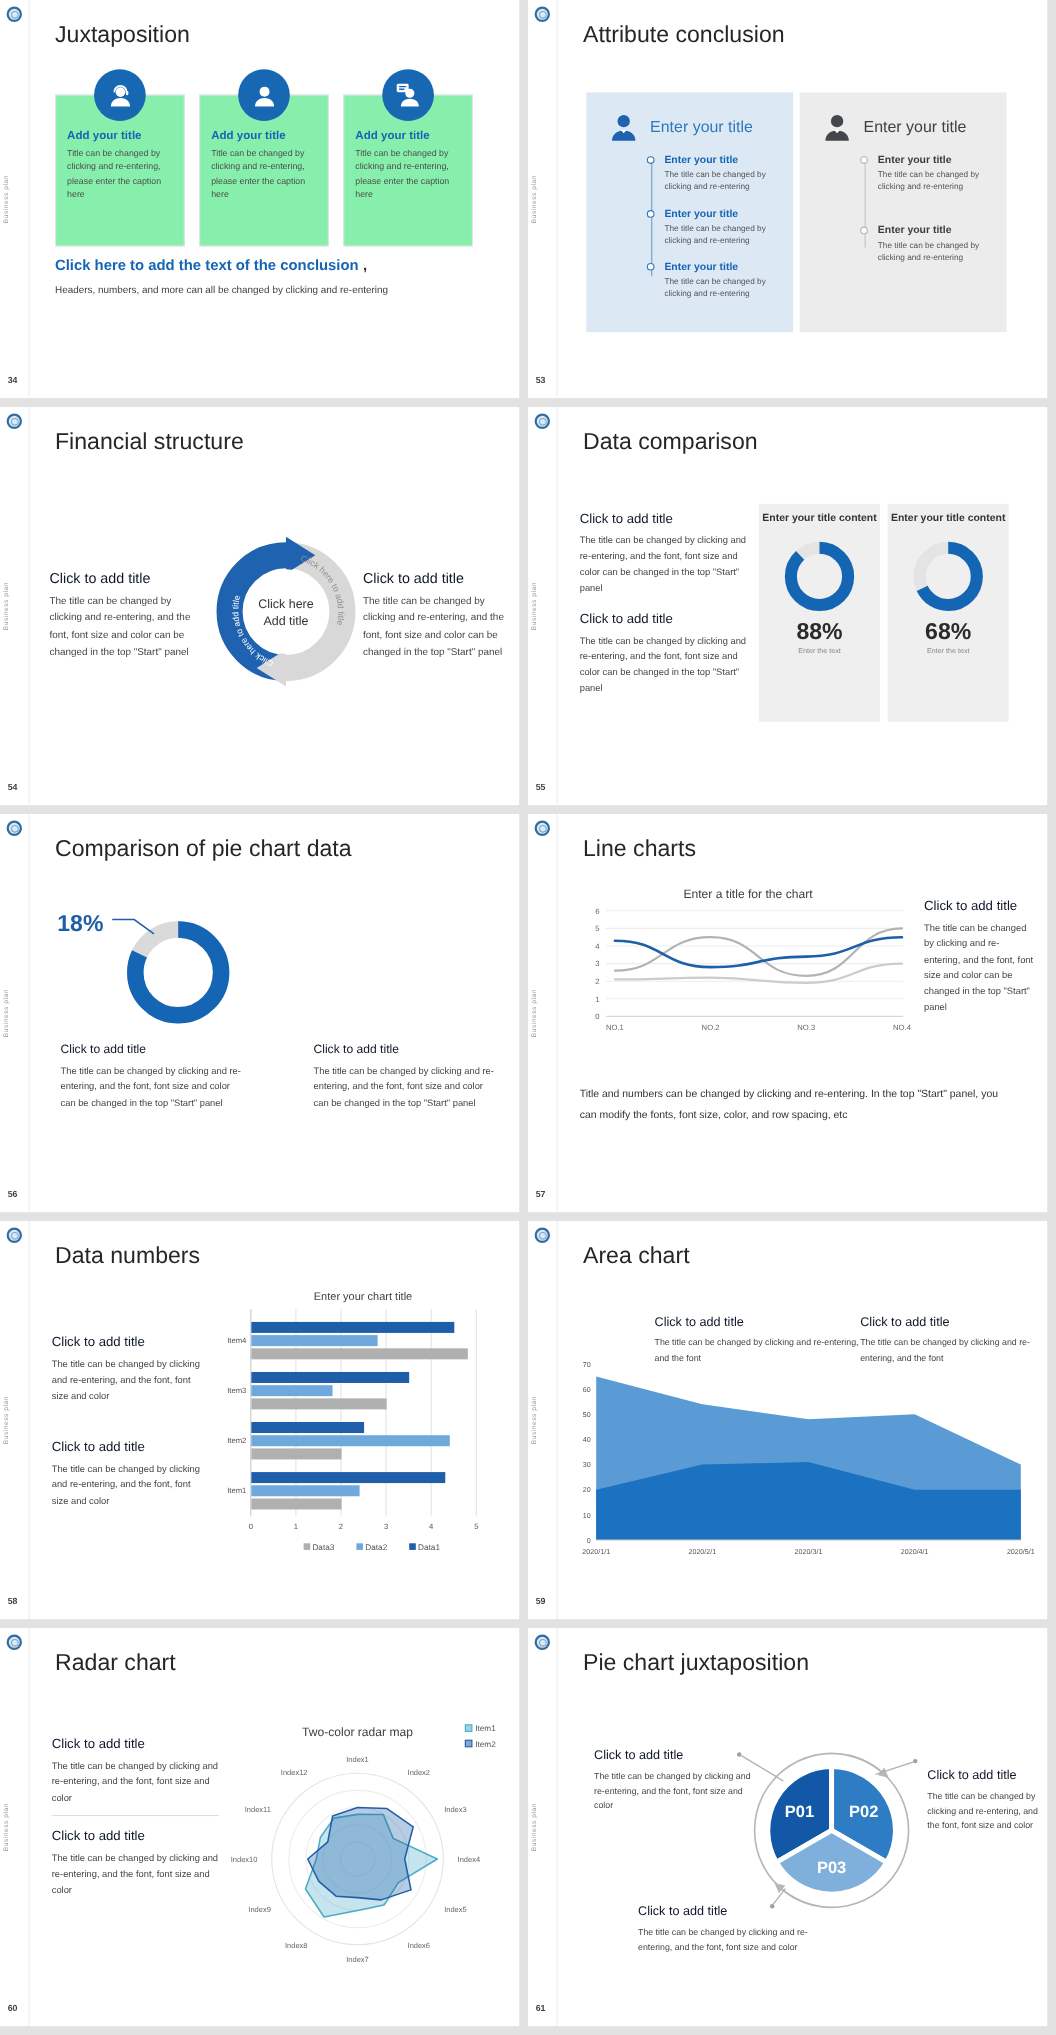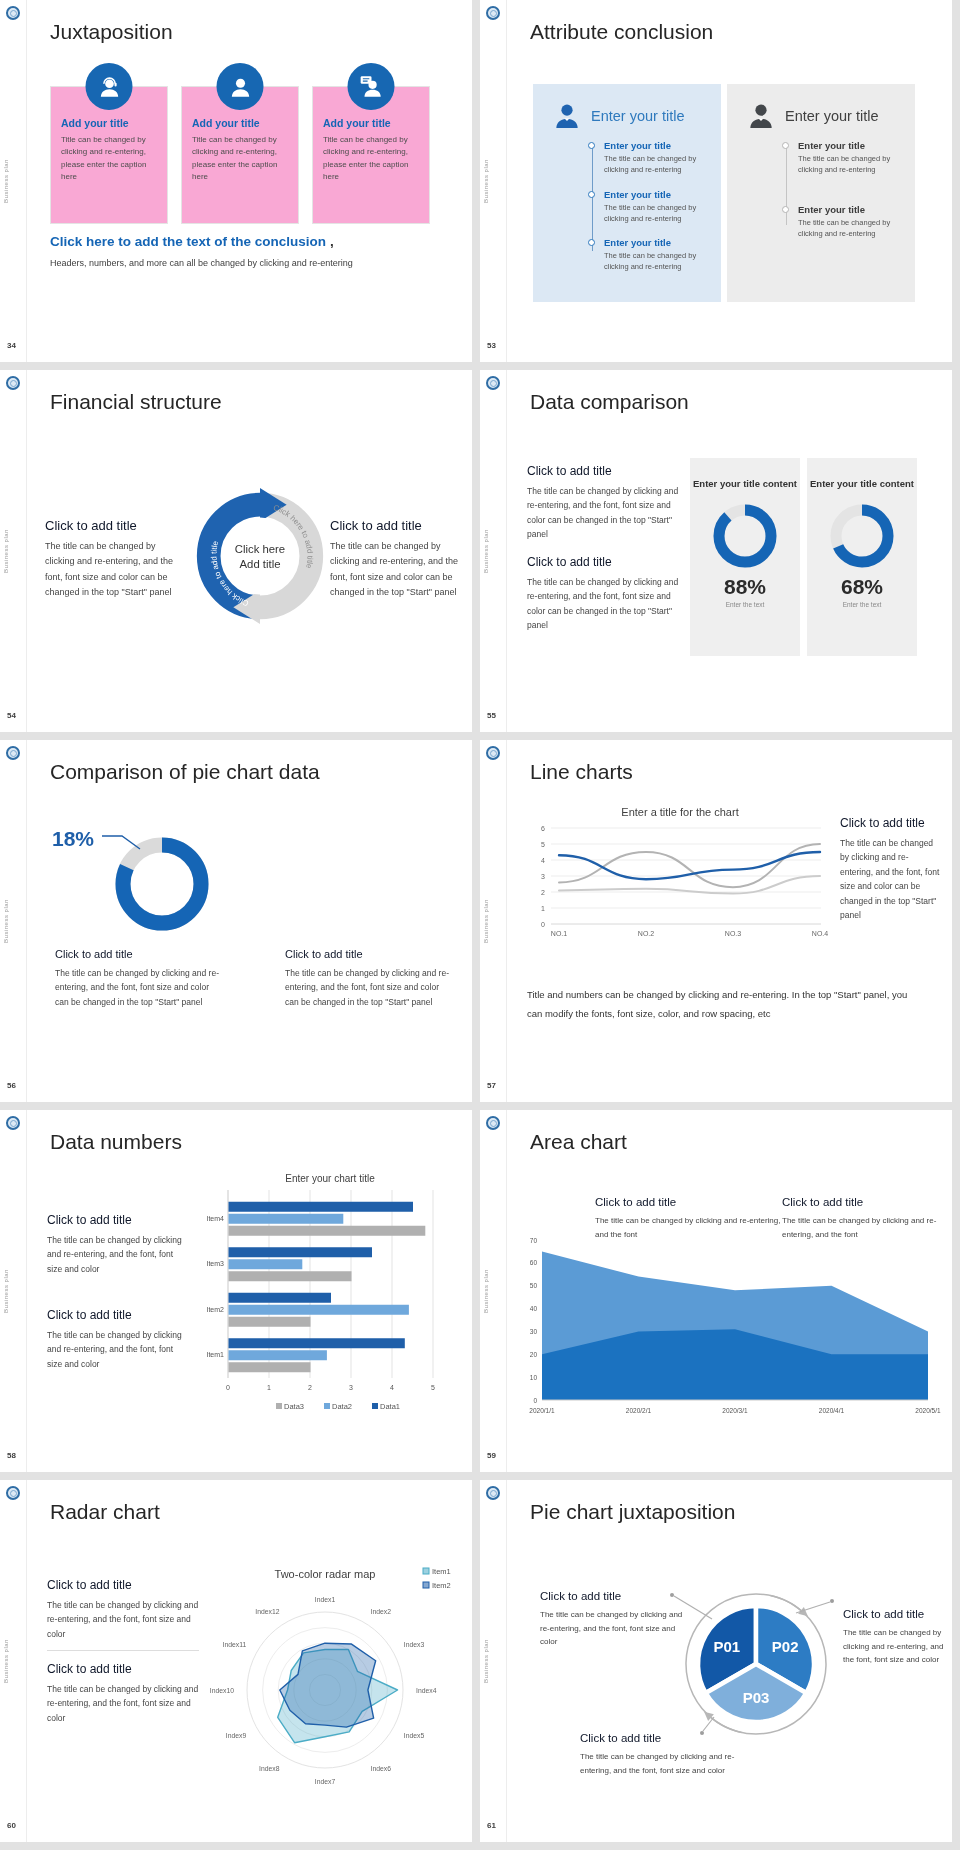--- a/index.html
+++ b/index.html
@@ -10,21 +10,21 @@
   .logo::after{content:"";position:absolute;left:2px;top:2px;width:5px;height:5px;border-radius:50%;border:1px solid #7aa7cf}
   .vline{position:absolute;left:26px;top:0;bottom:0;width:1px;background:#ededed}
   .vtext{position:absolute;left:3px;top:50%;writing-mode:vertical-rl;transform:translateY(-50%) rotate(180deg);font-size:6px;color:#9a9a9a;letter-spacing:.5px}
   .pagenum{position:absolute;left:7px;bottom:12px;font-size:8px;font-weight:bold;color:#404040}
   .stitle{position:absolute;left:50px;top:20px;font-size:21px;font-weight:300;color:#262626}
   .h-blue{font-size:12px;font-weight:normal;color:#0f172a;margin-bottom:6px}
   .body-sm{font-size:8.5px;color:#454545;line-height:1.7}
   svg{display:block;font-family:"Liberation Sans",sans-serif}
   
   .cards{position:absolute;left:50px;top:86px;display:flex;gap:13px}
-  .card{width:118px;height:138px;border:1px solid #e4e4e4;padding:30px 10px 20px;position:relative;background:#f9a8d4}
+  .card{width:118px;height:138px;border:1px solid #e4e4e4;padding:30px 10px 20px;position:relative;background:#86efac}
   .card-icon{position:absolute;top:-24px;left:50%;transform:translateX(-50%);width:47px;height:47px;border-radius:50%;background:#1767b2;display:flex;align-items:center;justify-content:center}
   .card-icon svg{width:26px;height:26px;color:#fff}
   .card-title{font-size:10.5px;font-weight:bold;color:#1565b5;margin-bottom:5px}
   .card-cap{font-size:8px;color:#4d4d4d;line-height:1.55}
   .concl{position:absolute;left:50px;top:232px;width:400px}
   .concl-h{font-size:13.5px;font-weight:bold;color:#1565b5}
   .concl-c{font-size:13.5px;font-weight:bold;color:#333;margin-left:4px}
   .concl-b{margin-top:8px;font-size:9px;color:#404040}
   
   .panel{position:absolute;top:84px;width:188px;height:218px;padding:16px 12px 10px 14px}
@@ -50,21 +50,21 @@
   .p-item-b{font-size:7.5px;color:#555;line-height:1.5;margin-top:2px}
   
   .s54-left{position:absolute;left:45px;top:148px;width:142px}
   .s54-right{position:absolute;left:330px;top:148px;width:132px}
   .s54-left .h-blue,.s54-right .h-blue{font-size:13px}
   .s54-left .body-sm,.s54-right .body-sm{font-size:9px}
   .cycle{position:absolute;left:186px;top:112px;width:148px;height:148px}
   
   .s55-b1{position:absolute;left:47px;top:94px;width:158px}
   .s55-b2{position:absolute;left:47px;top:185px;width:158px}
-  .dcard{position:absolute;top:88px;width:110px;height:198px;background:#efefef;text-align:center;padding-top:20px}
+  .dcard{position:absolute;top:88px;width:110px;height:198px;background:#efefef;text-align:center;padding-top:8px}
   .dcard.c1{left:210px}.dcard.c2{left:327px}
   .dcard-h{font-size:9.5px;font-weight:bold;color:#333;line-height:1.35}
   .dcard svg{margin:8px auto 0}
   .dcard-p{font-size:21px;font-weight:bold;color:#2b2b2b;margin-top:2px}
   .dcard-t{font-size:6.5px;color:#888;margin-top:2px}
   
   .dgrp{position:absolute;top:66px;width:180px;height:138px}
   .dgrp.g1{left:50px}.dgrp.g2{left:280px}
   .s56-t1{position:absolute;left:55px;top:208px;width:165px}
   .s56-t2{position:absolute;left:285px;top:208px;width:165px}

